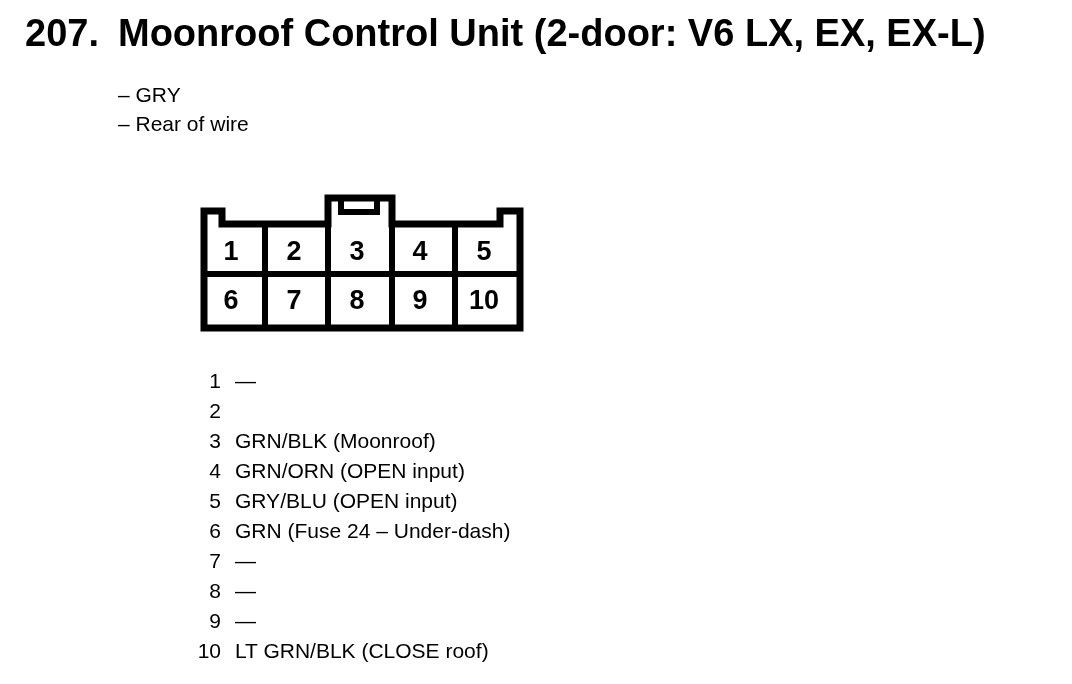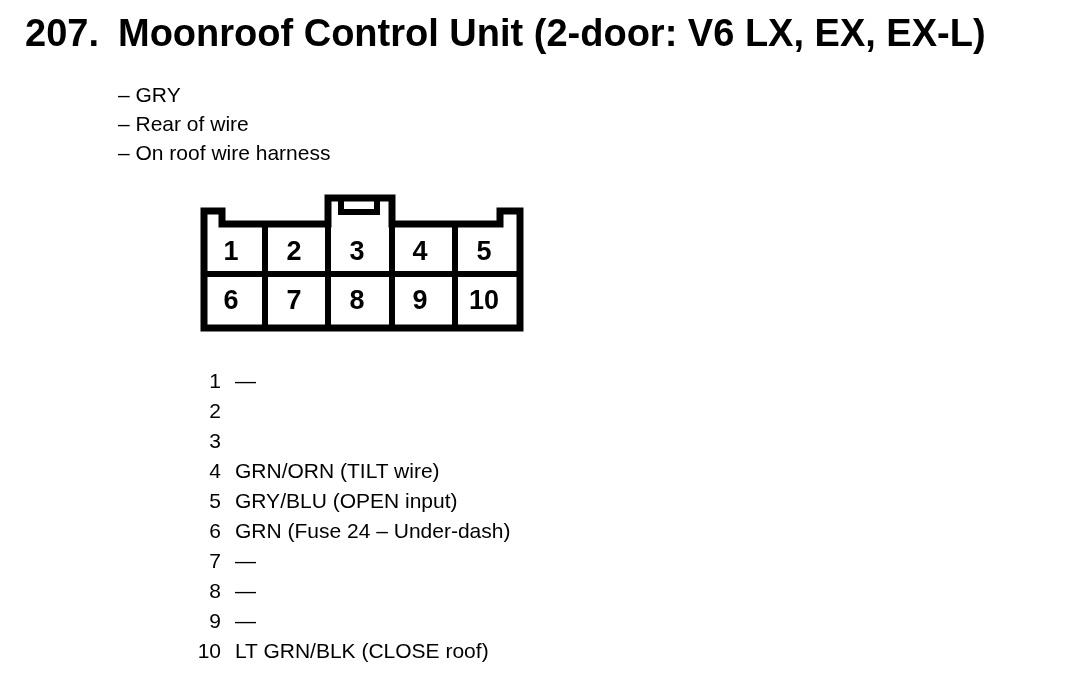--- a/index.html
+++ b/index.html
@@ -83,21 +83,20 @@
 
 <div class="page">
 
   <div class="heading">
     <span class="heading-num">207.</span><span>Moonroof Control Unit (2-door: V6 LX, EX, EX-L)</span>
   </div>
 
   <div class="notes">
     <div class="note">– GRY</div>
     <div class="note">– Rear of wire</div>
-    <div class="note">– On roof wire harness</div>
   </div>
 
   <svg class="connector-svg" viewBox="195 188 335 150" xmlns="http://www.w3.org/2000/svg">
 
     <path class="body-path" d="M 204 211 H 222 V 224 H 328 V 198 H 392 V 224 H 500 V 211 H 520 V 328 H 204 Z"></path>
 
     <path class="latch-path" d="M 341 199 V 212 H 377 V 199"></path>
 
     <line class="grid-line" x1="265" y1="224" x2="265" y2="328"></line>
     <line class="grid-line" x1="328" y1="224" x2="328" y2="328"></line>
@@ -121,24 +120,25 @@
   <div class="pin-list">
     <div class="pin-row">
       <span class="pin-num">1</span>
       <span class="pin-label">—</span>
     </div>
     <div class="pin-row">
       <span class="pin-num">2</span>
     </div>
     <div class="pin-row">
       <span class="pin-num">3</span>
+      <span class="pin-label">GRN/BLK (Moonroof)</span>
     </div>
     <div class="pin-row">
       <span class="pin-num">4</span>
-      <span class="pin-label">GRN/ORN (TILT wire)</span>
+      <span class="pin-label">GRN/ORN (OPEN input)</span>
     </div>
     <div class="pin-row">
       <span class="pin-num">5</span>
       <span class="pin-label">GRY/BLU (OPEN input)</span>
     </div>
     <div class="pin-row">
       <span class="pin-num">6</span>
       <span class="pin-label">GRN (Fuse 24 – Under-dash)</span>
     </div>
     <div class="pin-row">

